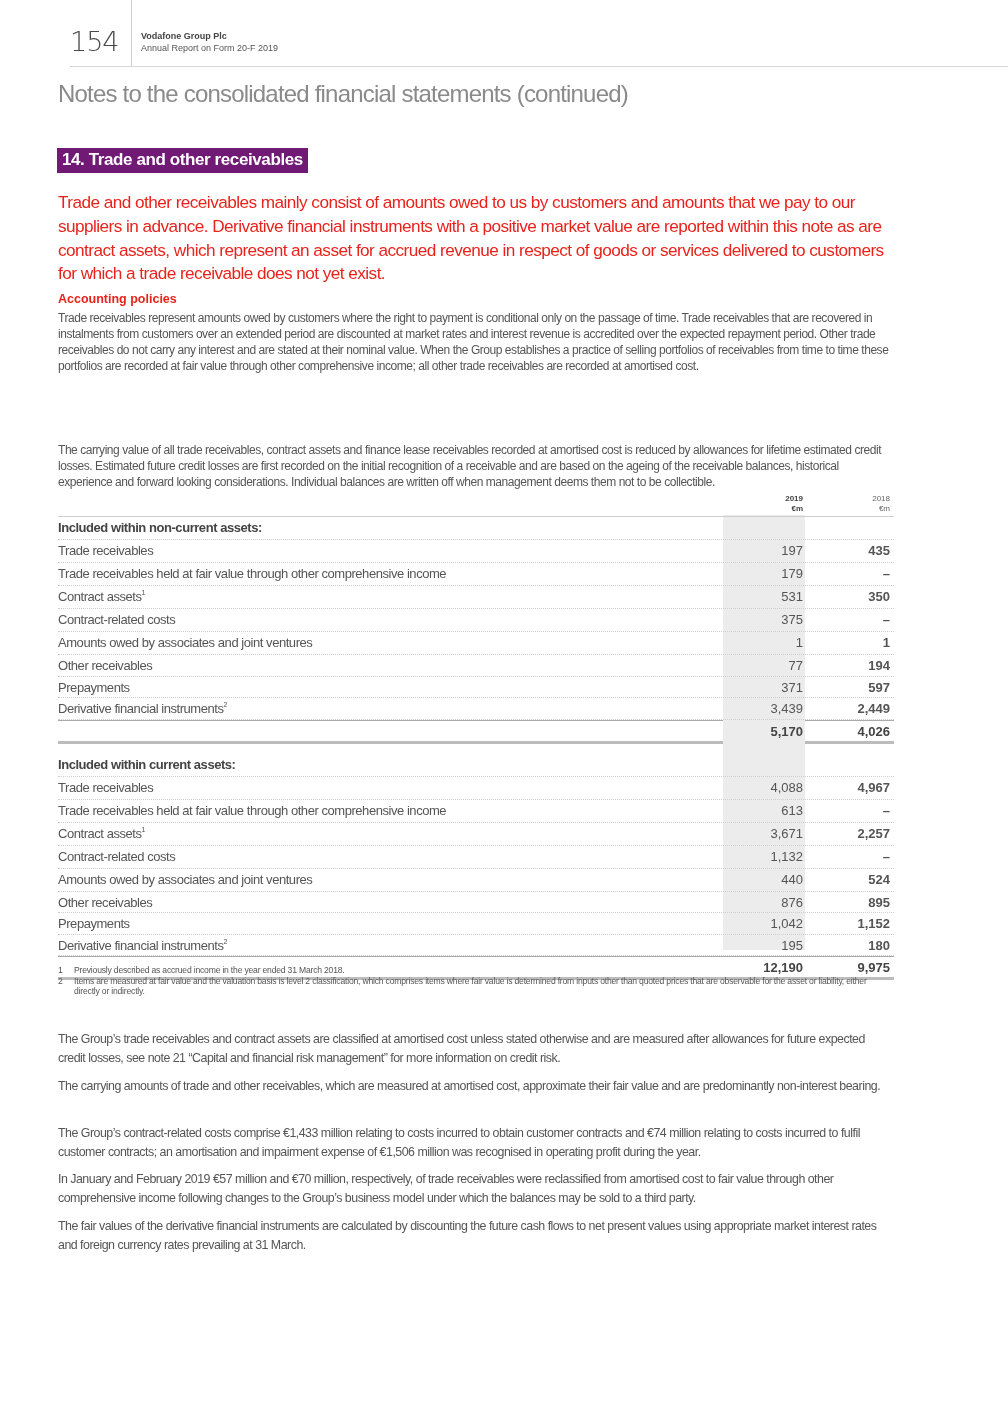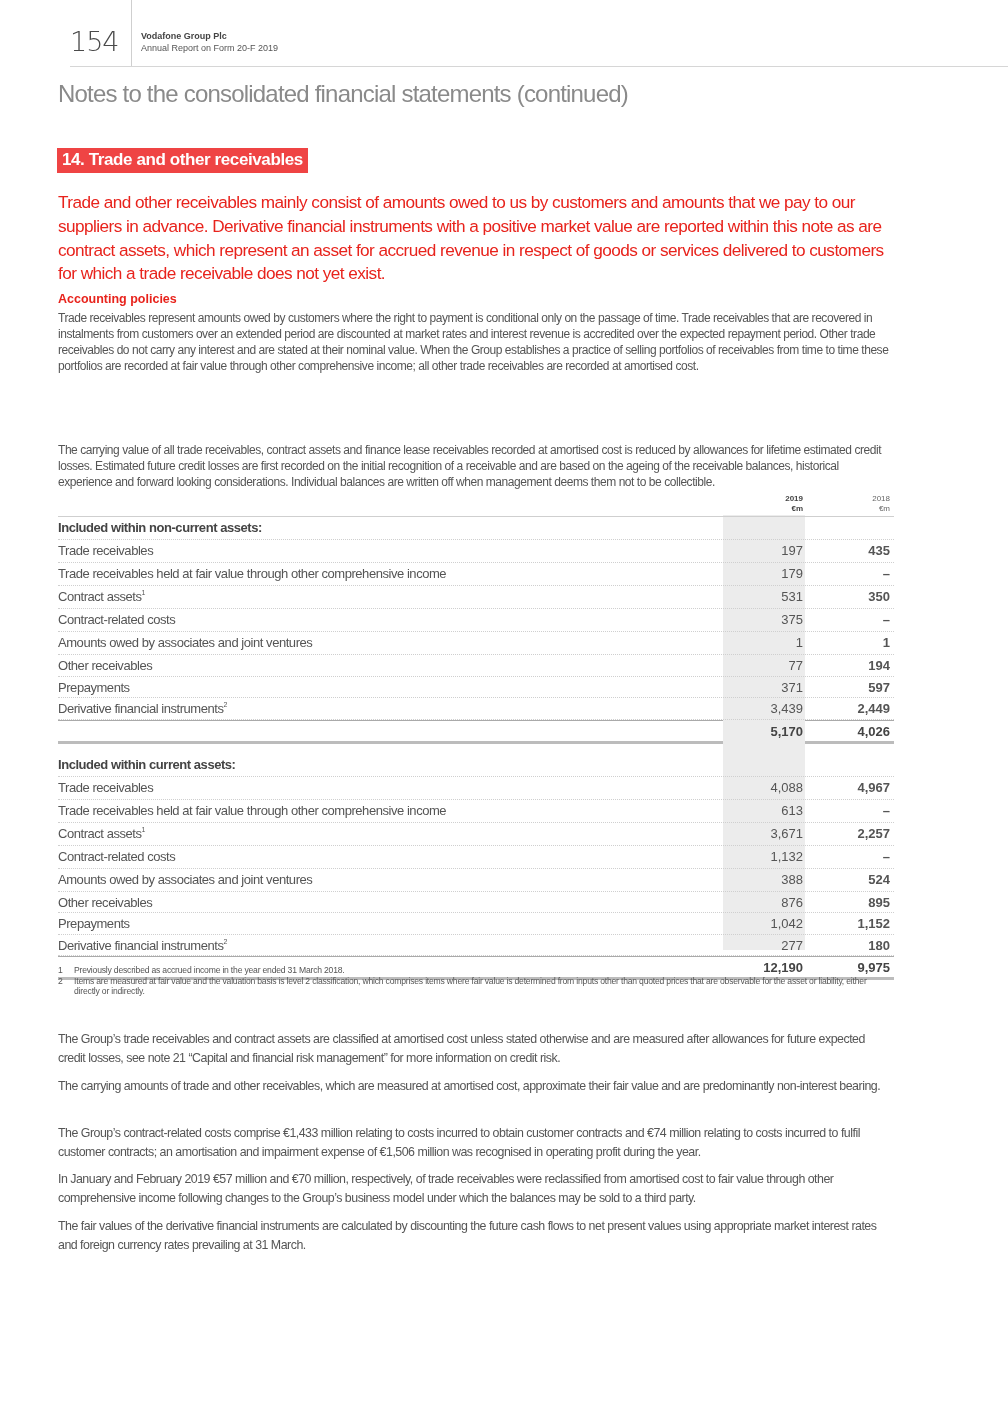--- a/index.html
+++ b/index.html
@@ -14,21 +14,21 @@
     }
     .vrule { position: absolute; left: 119px; top: 0; width: 1px; height: 66px; background: #cfcfcf; }
     .company { position: absolute; left: 129px; top: 31px; font-size: 9px; font-weight: bold; color: #444; }
     .report { position: absolute; left: 129px; top: 43px; font-size: 9px; color: #555; }
     .hrule { position: absolute; left: 58px; top: 66px; width: 950px; height: 1px; background: #d6d6d6; }
     .section-title {
       position: absolute; left: 58px; top: 80px; font-size: 24px; color: #8a8a8a;
       letter-spacing: -0.8px; font-weight: normal;
     }
     .note-heading {
-      position: absolute; left: 57px; top: 148px; background: #ef4444; color: #fff;
+      position: absolute; left: 57px; top: 148px; background: #701a75; color: #fff;
       font-size: 17px; font-weight: bold; padding: 2px 5px 3px 5px; letter-spacing: -0.4px;
     }
     .intro {
       position: absolute; left: 58px; top: 191px; width: 840px; color: #e8231c;
       font-size: 17.2px; line-height: 23.8px; letter-spacing: -0.55px;
     }
     .policies-title {
       position: absolute; left: 58px; top: 292px; color: #e8231c; font-weight: bold;
       font-size: 12.5px;
     }
@@ -175,36 +175,36 @@
         <span class="v19">3,671</span>
         <span class="v18">2,257</span>
       </div>
       <div class="row">
         <span class="lbl"><span>Contract-related costs</span><sup></sup></span>
         <span class="v19">1,132</span>
         <span class="v18">–</span>
       </div>
       <div class="row">
         <span class="lbl"><span>Amounts owed by associates and joint ventures</span><sup></sup></span>
-        <span class="v19">388</span>
+        <span class="v19">440</span>
         <span class="v18">524</span>
       </div>
       <div class="row tight">
         <span class="lbl"><span>Other receivables</span><sup></sup></span>
         <span class="v19">876</span>
         <span class="v18">895</span>
       </div>
       <div class="row tight">
         <span class="lbl"><span>Prepayments</span><sup></sup></span>
         <span class="v19">1,042</span>
         <span class="v18">1,152</span>
       </div>
       <div class="row tight">
         <span class="lbl"><span>Derivative financial instruments</span><sup>2</sup></span>
-        <span class="v19">277</span>
+        <span class="v19">195</span>
         <span class="v18">180</span>
       </div>
     </div>
   <div class="thin-line"></div>
   <div class="row total">
     <span class="v19">12,190</span>
     <span class="v18">9,975</span>
   </div>
   <div class="thick-line"></div>
 </div>

